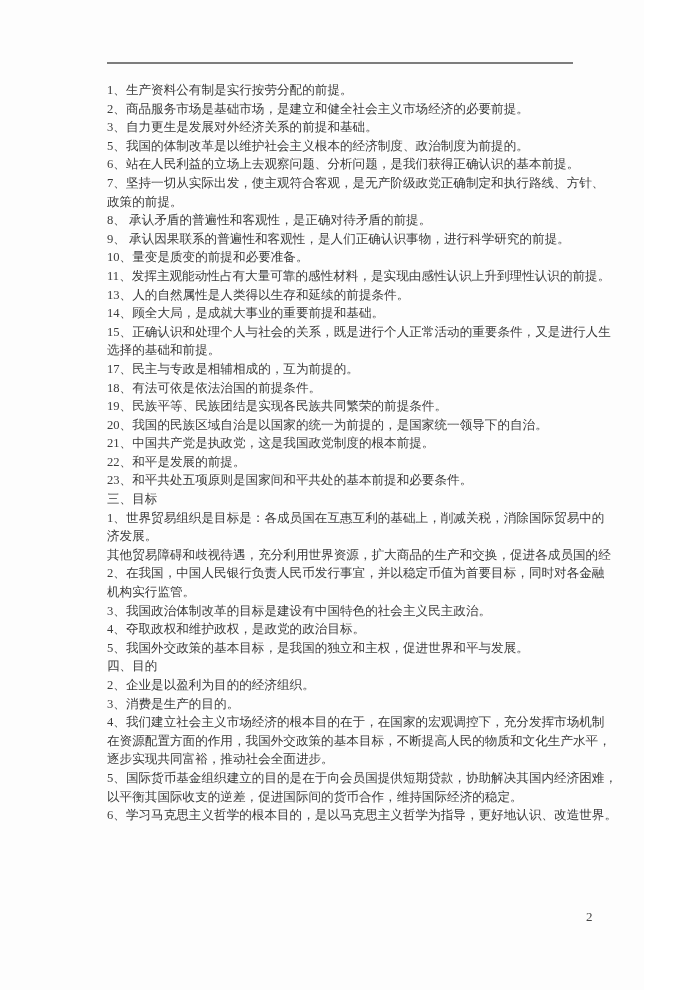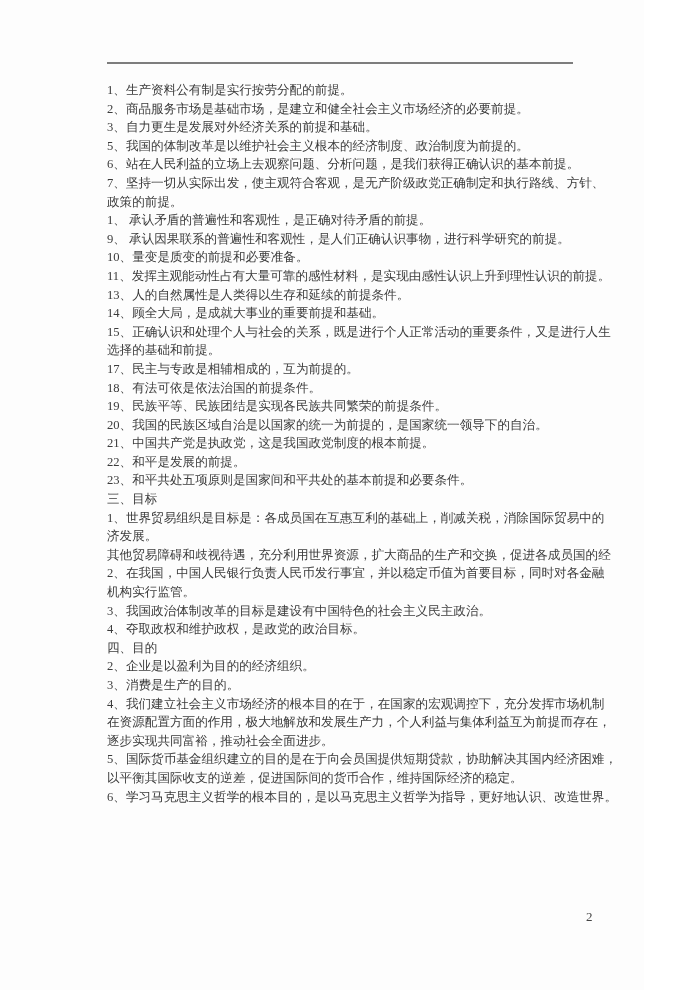--- a/index.html
+++ b/index.html
@@ -51,21 +51,21 @@
 <div class="page">
   <div class="header-rule"></div>
   <div class="textblock" id="textblock">
       <div class="line">1、生产资料公有制是实行按劳分配的前提。</div>
       <div class="line">2、商品服务市场是基础市场，是建立和健全社会主义市场经济的必要前提。</div>
       <div class="line">3、自力更生是发展对外经济关系的前提和基础。</div>
       <div class="line">5、我国的体制改革是以维护社会主义根本的经济制度、政治制度为前提的。</div>
       <div class="line">6、站在人民利益的立场上去观察问题、分析问题，是我们获得正确认识的基本前提。</div>
       <div class="line">7、坚持一切从实际出发，使主观符合客观，是无产阶级政党正确制定和执行路线、方针、</div>
       <div class="line">政策的前提。</div>
-      <div class="line">1、 承认矛盾的普遍性和客观性，是正确对待矛盾的前提。</div>
+      <div class="line">8、 承认矛盾的普遍性和客观性，是正确对待矛盾的前提。</div>
       <div class="line">9、 承认因果联系的普遍性和客观性，是人们正确认识事物，进行科学研究的前提。</div>
       <div class="line">10、量变是质变的前提和必要准备。</div>
       <div class="line">11、发挥主观能动性占有大量可靠的感性材料，是实现由感性认识上升到理性认识的前提。</div>
       <div class="line">13、人的自然属性是人类得以生存和延续的前提条件。</div>
       <div class="line">14、顾全大局，是成就大事业的重要前提和基础。</div>
       <div class="line">15、正确认识和处理个人与社会的关系，既是进行个人正常活动的重要条件，又是进行人生</div>
       <div class="line">选择的基础和前提。</div>
       <div class="line">17、民主与专政是相辅相成的，互为前提的。</div>
       <div class="line">18、有法可依是依法治国的前提条件。</div>
       <div class="line">19、民族平等、民族团结是实现各民族共同繁荣的前提条件。</div>
@@ -74,24 +74,25 @@
       <div class="line">22、和平是发展的前提。</div>
       <div class="line">23、和平共处五项原则是国家间和平共处的基本前提和必要条件。</div>
       <div class="line">三、目标</div>
       <div class="line">1、世界贸易组织是目标是：各成员国在互惠互利的基础上，削减关税，消除国际贸易中的</div>
       <div class="line">济发展。</div>
       <div class="line">其他贸易障碍和歧视待遇，充分利用世界资源，扩大商品的生产和交换，促进各成员国的经</div>
       <div class="line">2、在我国，中国人民银行负责人民币发行事宜，并以稳定币值为首要目标，同时对各金融</div>
       <div class="line">机构实行监管。</div>
       <div class="line">3、我国政治体制改革的目标是建设有中国特色的社会主义民主政治。</div>
       <div class="line">4、夺取政权和维护政权，是政党的政治目标。</div>
+      <div class="line">5、我国外交政策的基本目标，是我国的独立和主权，促进世界和平与发展。</div>
       <div class="line">四、目的</div>
       <div class="line">2、企业是以盈利为目的的经济组织。</div>
       <div class="line">3、消费是生产的目的。</div>
       <div class="line">4、我们建立社会主义市场经济的根本目的在于，在国家的宏观调控下，充分发挥市场机制</div>
-      <div class="line">在资源配置方面的作用，极大地解放和发展生产力，个人利益与集体利益互为前提而存在，</div>
+      <div class="line">在资源配置方面的作用，我国外交政策的基本目标，不断提高人民的物质和文化生产水平，</div>
       <div class="line">逐步实现共同富裕，推动社会全面进步。</div>
       <div class="line">5、国际货币基金组织建立的目的是在于向会员国提供短期贷款，协助解决其国内经济困难，</div>
       <div class="line">以平衡其国际收支的逆差，促进国际间的货币合作，维持国际经济的稳定。</div>
       <div class="line">6、学习马克思主义哲学的根本目的，是以马克思主义哲学为指导，更好地认识、改造世界。</div>
     </div>
   <div class="page-number">2</div>
 </div>
 
 </body></html>

